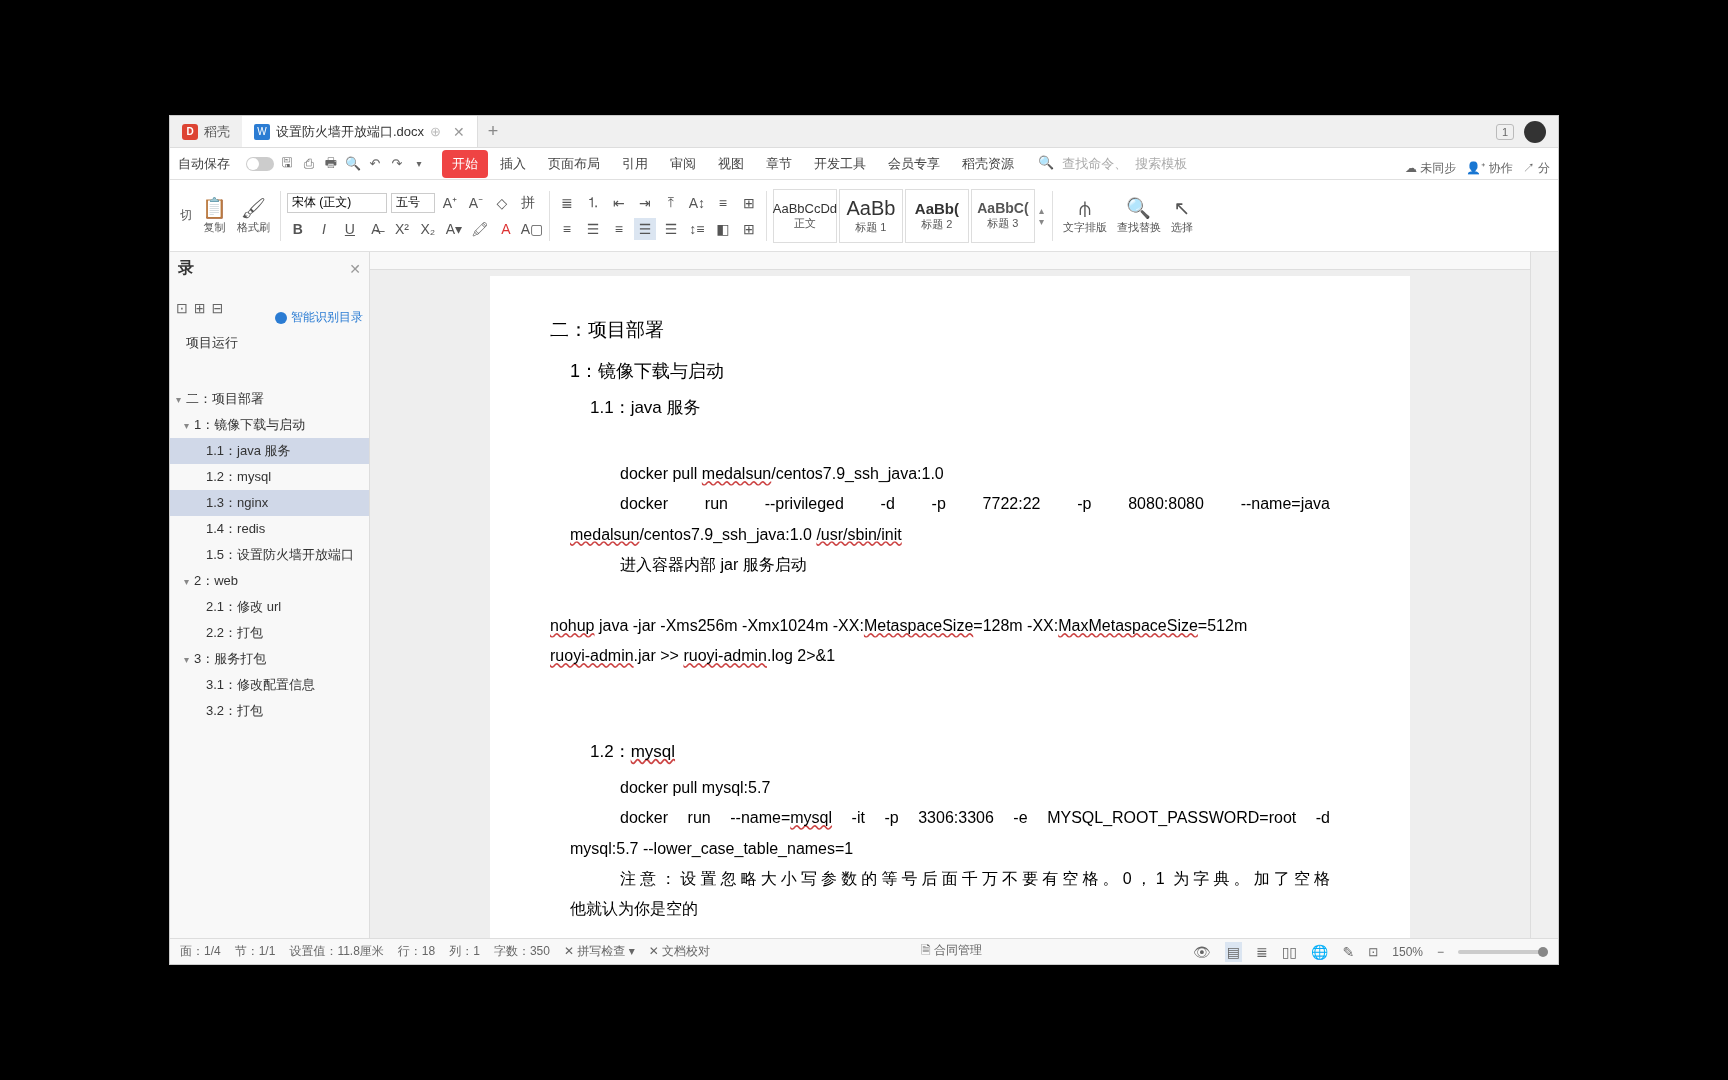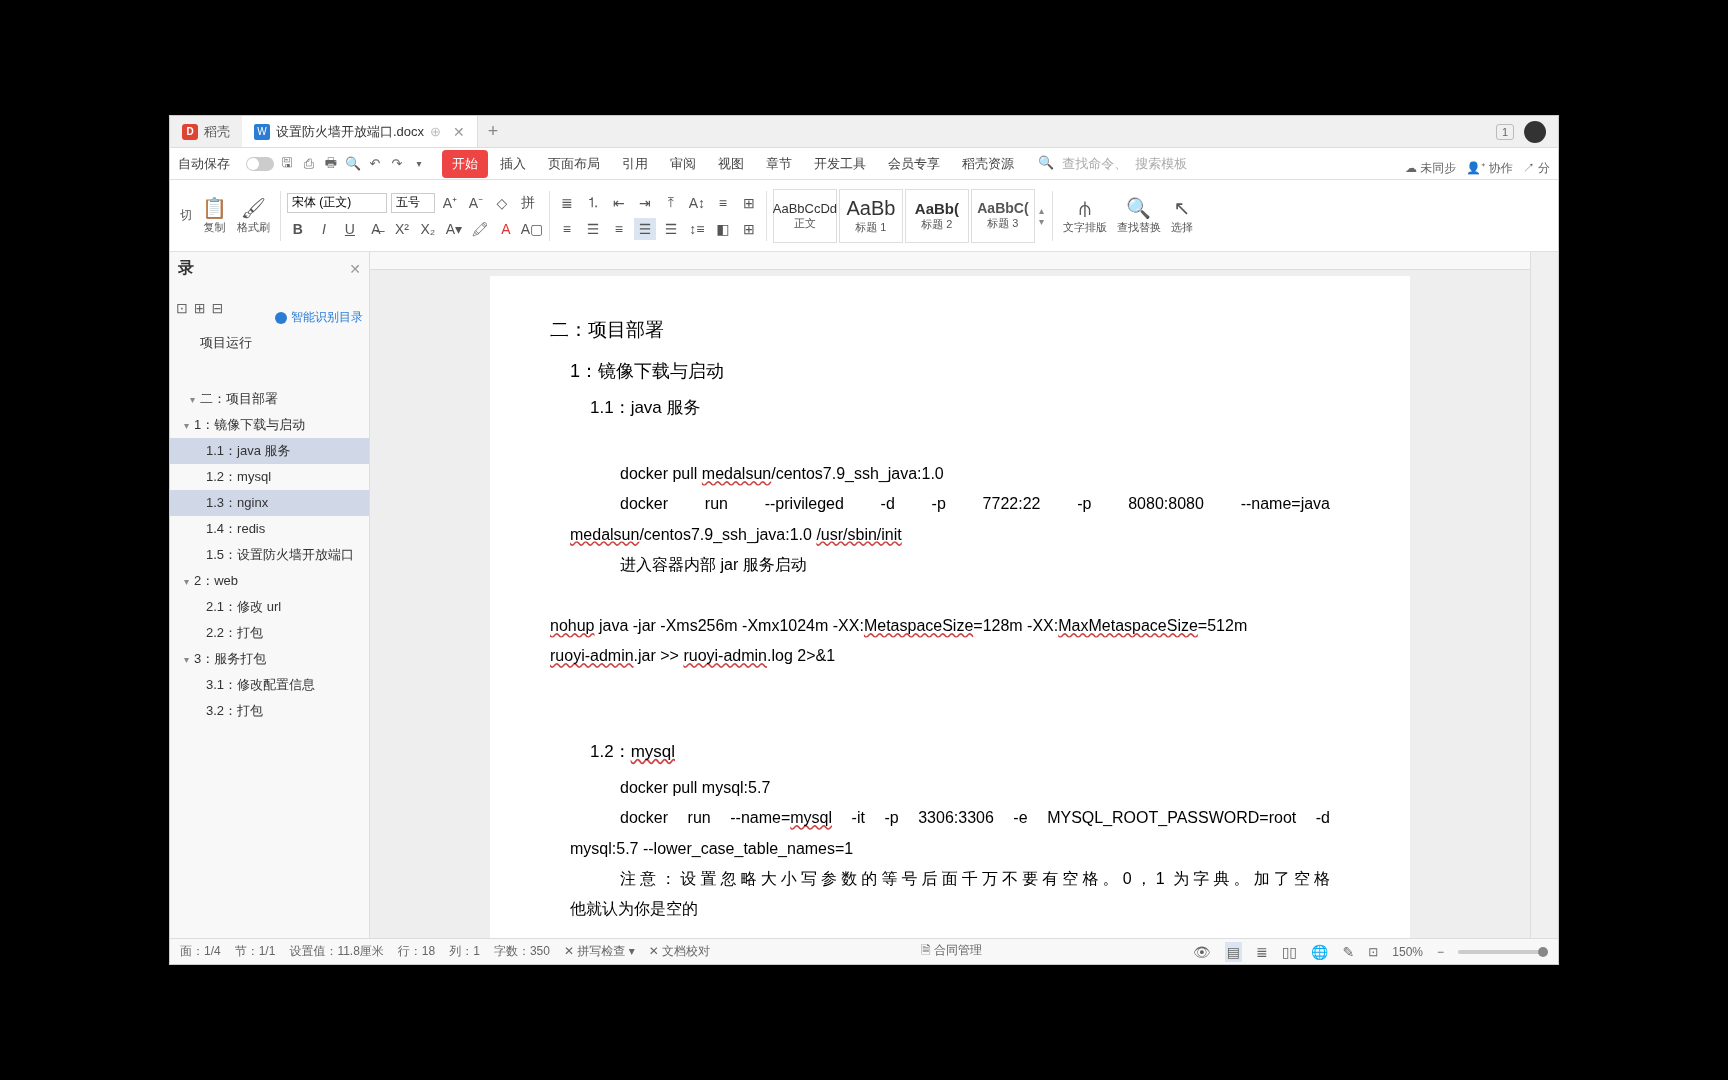--- a/index.html
+++ b/index.html
@@ -54,21 +54,21 @@
 .side-header { display: flex; align-items: center; justify-content: space-between; padding: 6px 8px; }
 .side-header .title { font-size: 16px; font-weight: bold; }
 .side-close { color: #999; cursor: pointer; font-size: 14px; }
 .side-tools { display: flex; align-items: center; padding: 4px 6px; gap: 6px; font-size: 14px; color: #666; }
 .side-tools .spacer { flex: 1; }
 .smart-toc { color: #2b7cd3; font-size: 12px; display: flex; align-items: center; gap: 4px; margin-top: 20px; }
 .smart-toc .dot { width: 12px; height: 12px; background: #2b7cd3; border-radius: 50%; }
 .toc { overflow-y: auto; flex: 1; }
 .toc-item { padding: 4px 8px; cursor: pointer; white-space: nowrap; }
 .toc-item.selected { background: #d0d8e8; }
-.toc-l0 { padding-left: 20px; }
+.toc-l0 { padding-left: 6px; }
 .toc-l1 { padding-left: 14px; }
 .toc-l2 { padding-left: 26px; }
 .toc-caret { display: inline-block; width: 10px; color: #888; font-size: 10px; }
 
 .doc-scroll { flex: 1; overflow: auto; background: #eee; position: relative; }
 .ruler { position: sticky; top: 0; height: 18px; background: #f8f8f8; border-bottom: 1px solid #ddd; z-index: 2; }
 .page { width: 920px; min-height: 720px; background: #fff; margin: 6px auto; padding: 30px 80px 60px 60px; font-size: 16px; line-height: 1.9; color: #000; }
 .page h2 { font-size: 19px; font-weight: normal; margin: 6px 0; }
 .page h3 { font-size: 18px; font-weight: normal; margin: 6px 0 4px 20px; }
 .page h4 { font-size: 17px; font-weight: normal; margin: 4px 0 4px 40px; }

